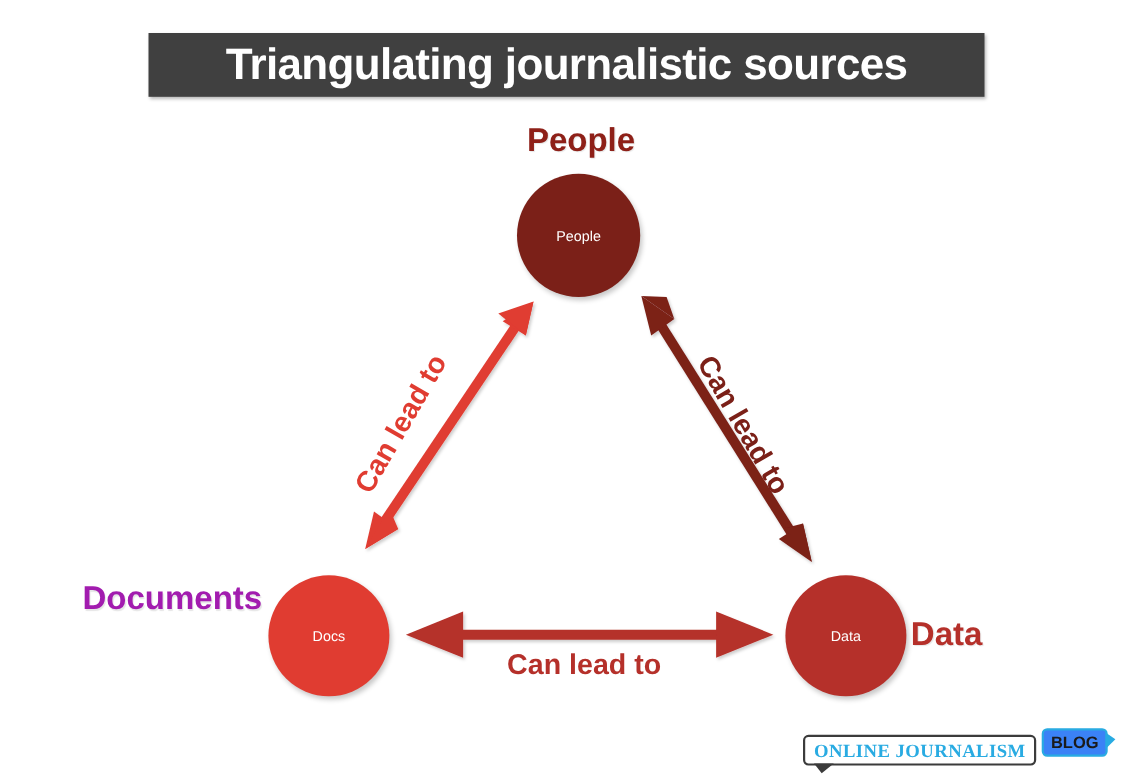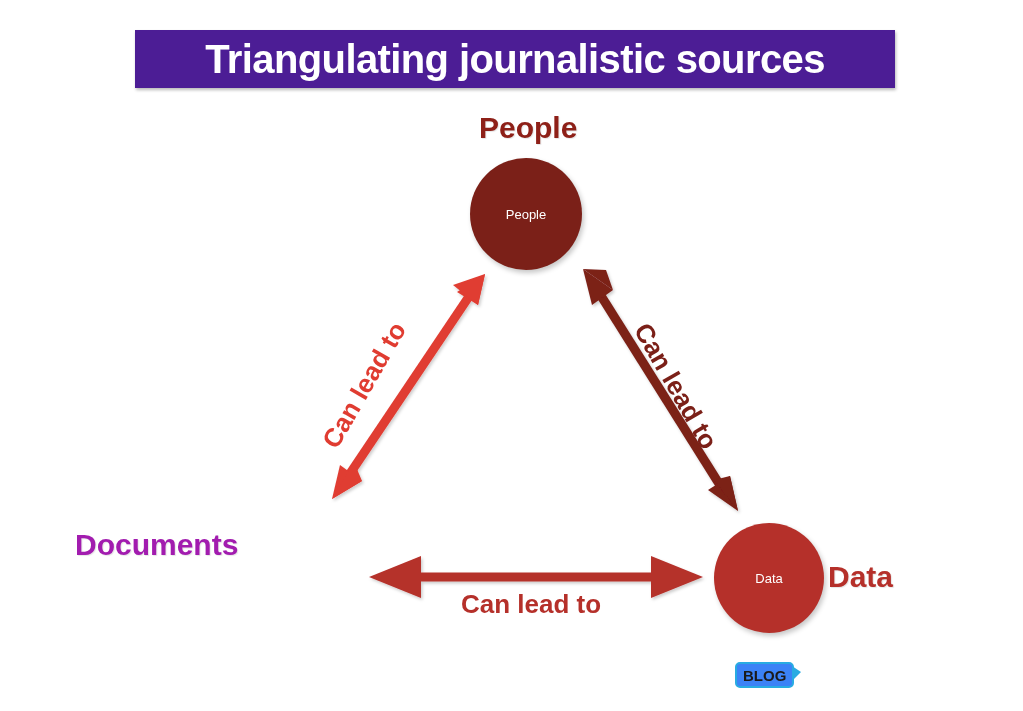--- a/index.html
+++ b/index.html
@@ -18,21 +18,21 @@
     overflow: hidden;
   }
 
   
   #title-banner {
     position: absolute;
     left: 135px;
     top: 30px;
     width: 760px;
     height: 58px;
-    background: #4c1d95;
+    background: #404040;
     display: flex;
     align-items: center;
     justify-content: center;
     box-shadow: 1px 2px 3px rgba(0,0,0,0.28);
   }
   #title-text {
     color: #ffffff;
     font-family: "Liberation Sans", sans-serif;
     font-weight: bold;
     font-size: 40px;
@@ -253,32 +253,38 @@
       <line x1="396" y1="577" x2="675" y2="577" stroke="#B5302A" stroke-width="9"></line>
       <polygon points="369,577 421,556 421,598" fill="#B5302A"></polygon>
       <polygon points="703,577 651,556 651,598" fill="#B5302A"></polygon>
     </g>
   </svg>
 
   <div class="node" id="node-people">
     <span class="node-inner-label">People</span>
   </div>
 
+  <div class="node" id="node-docs">
+    <span class="node-inner-label">Docs</span>
+  </div>
 
   <div class="node" id="node-data">
     <span class="node-inner-label">Data</span>
   </div>
 
   <div class="outer-label" id="label-people">People</div>
   <div class="outer-label" id="label-documents">Documents</div>
   <div class="outer-label" id="label-data">Data</div>
 
   <div class="edge-label" id="edge-label-left">Can lead to</div>
   <div class="edge-label" id="edge-label-right">Can lead to</div>
   <div class="edge-label" id="edge-label-bottom">Can lead to</div>
 
   <div id="logo">
+    <div id="logo-main-bubble">
+      <span id="logo-main-text">ONLINE JOURNALISM</span>
+    </div>
     <div id="logo-blog-bubble">
       <span id="logo-blog-text">BLOG</span>
     </div>
   </div>
 
 </div>
 
 </body></html>

